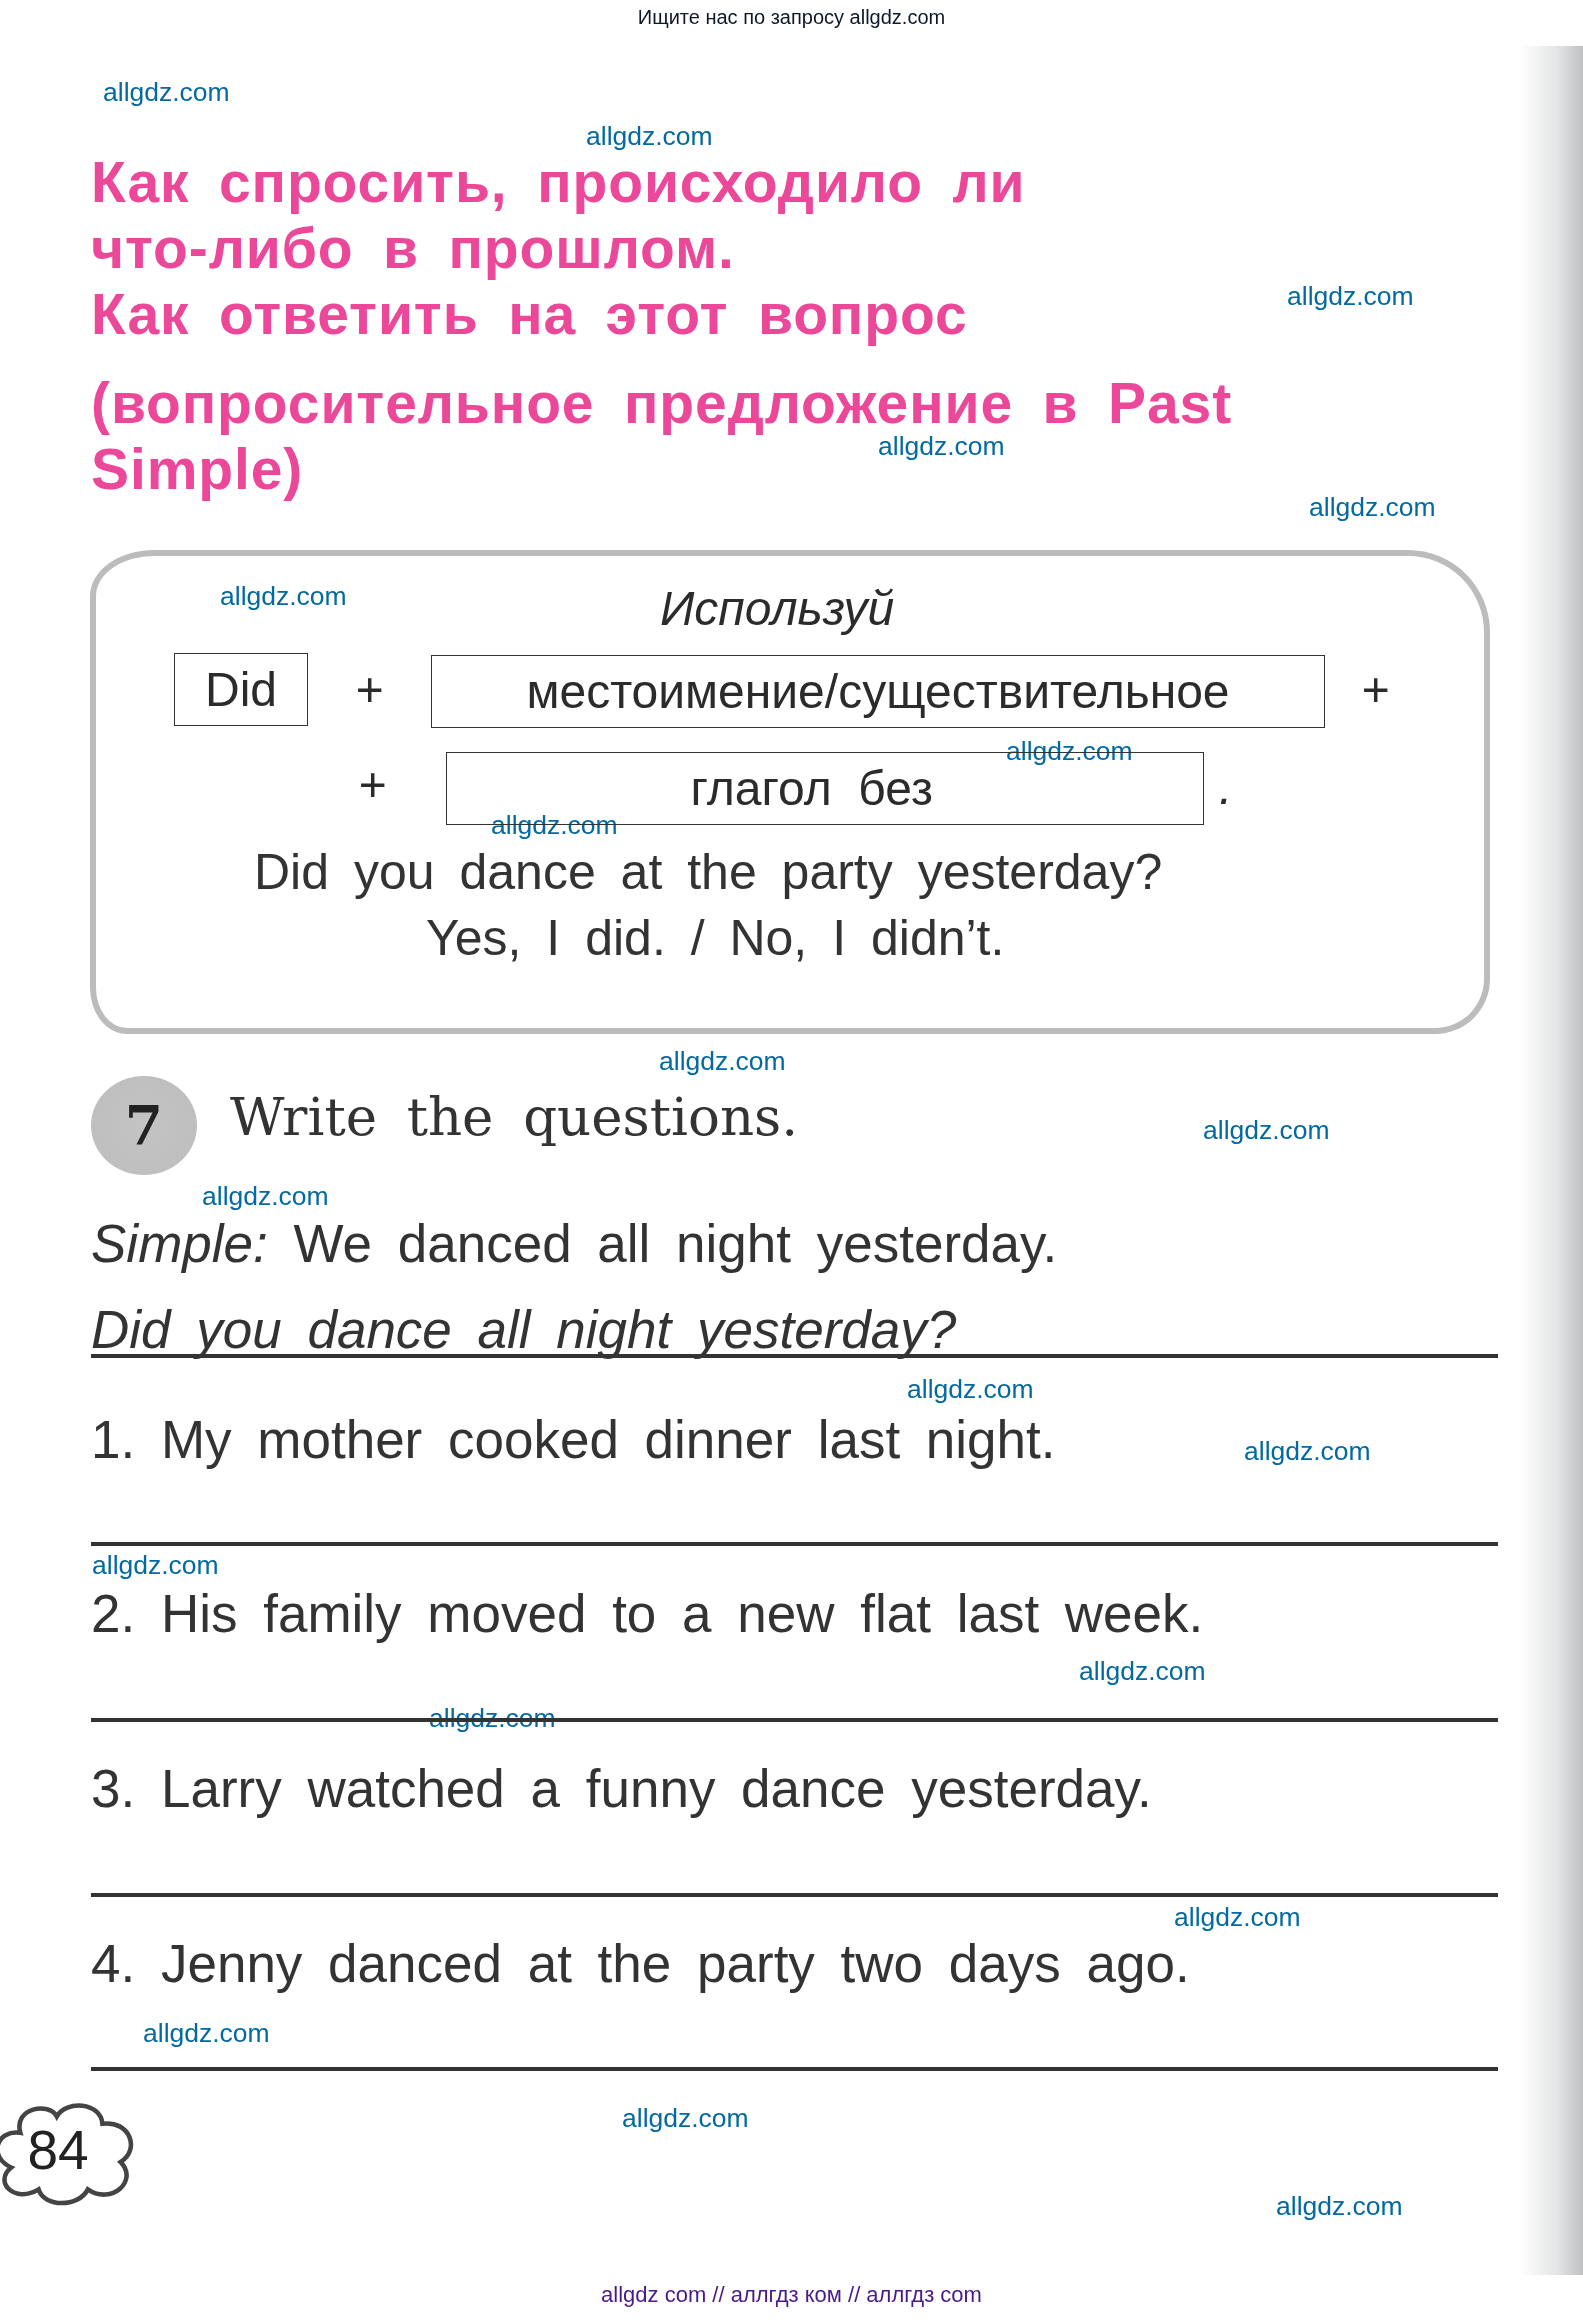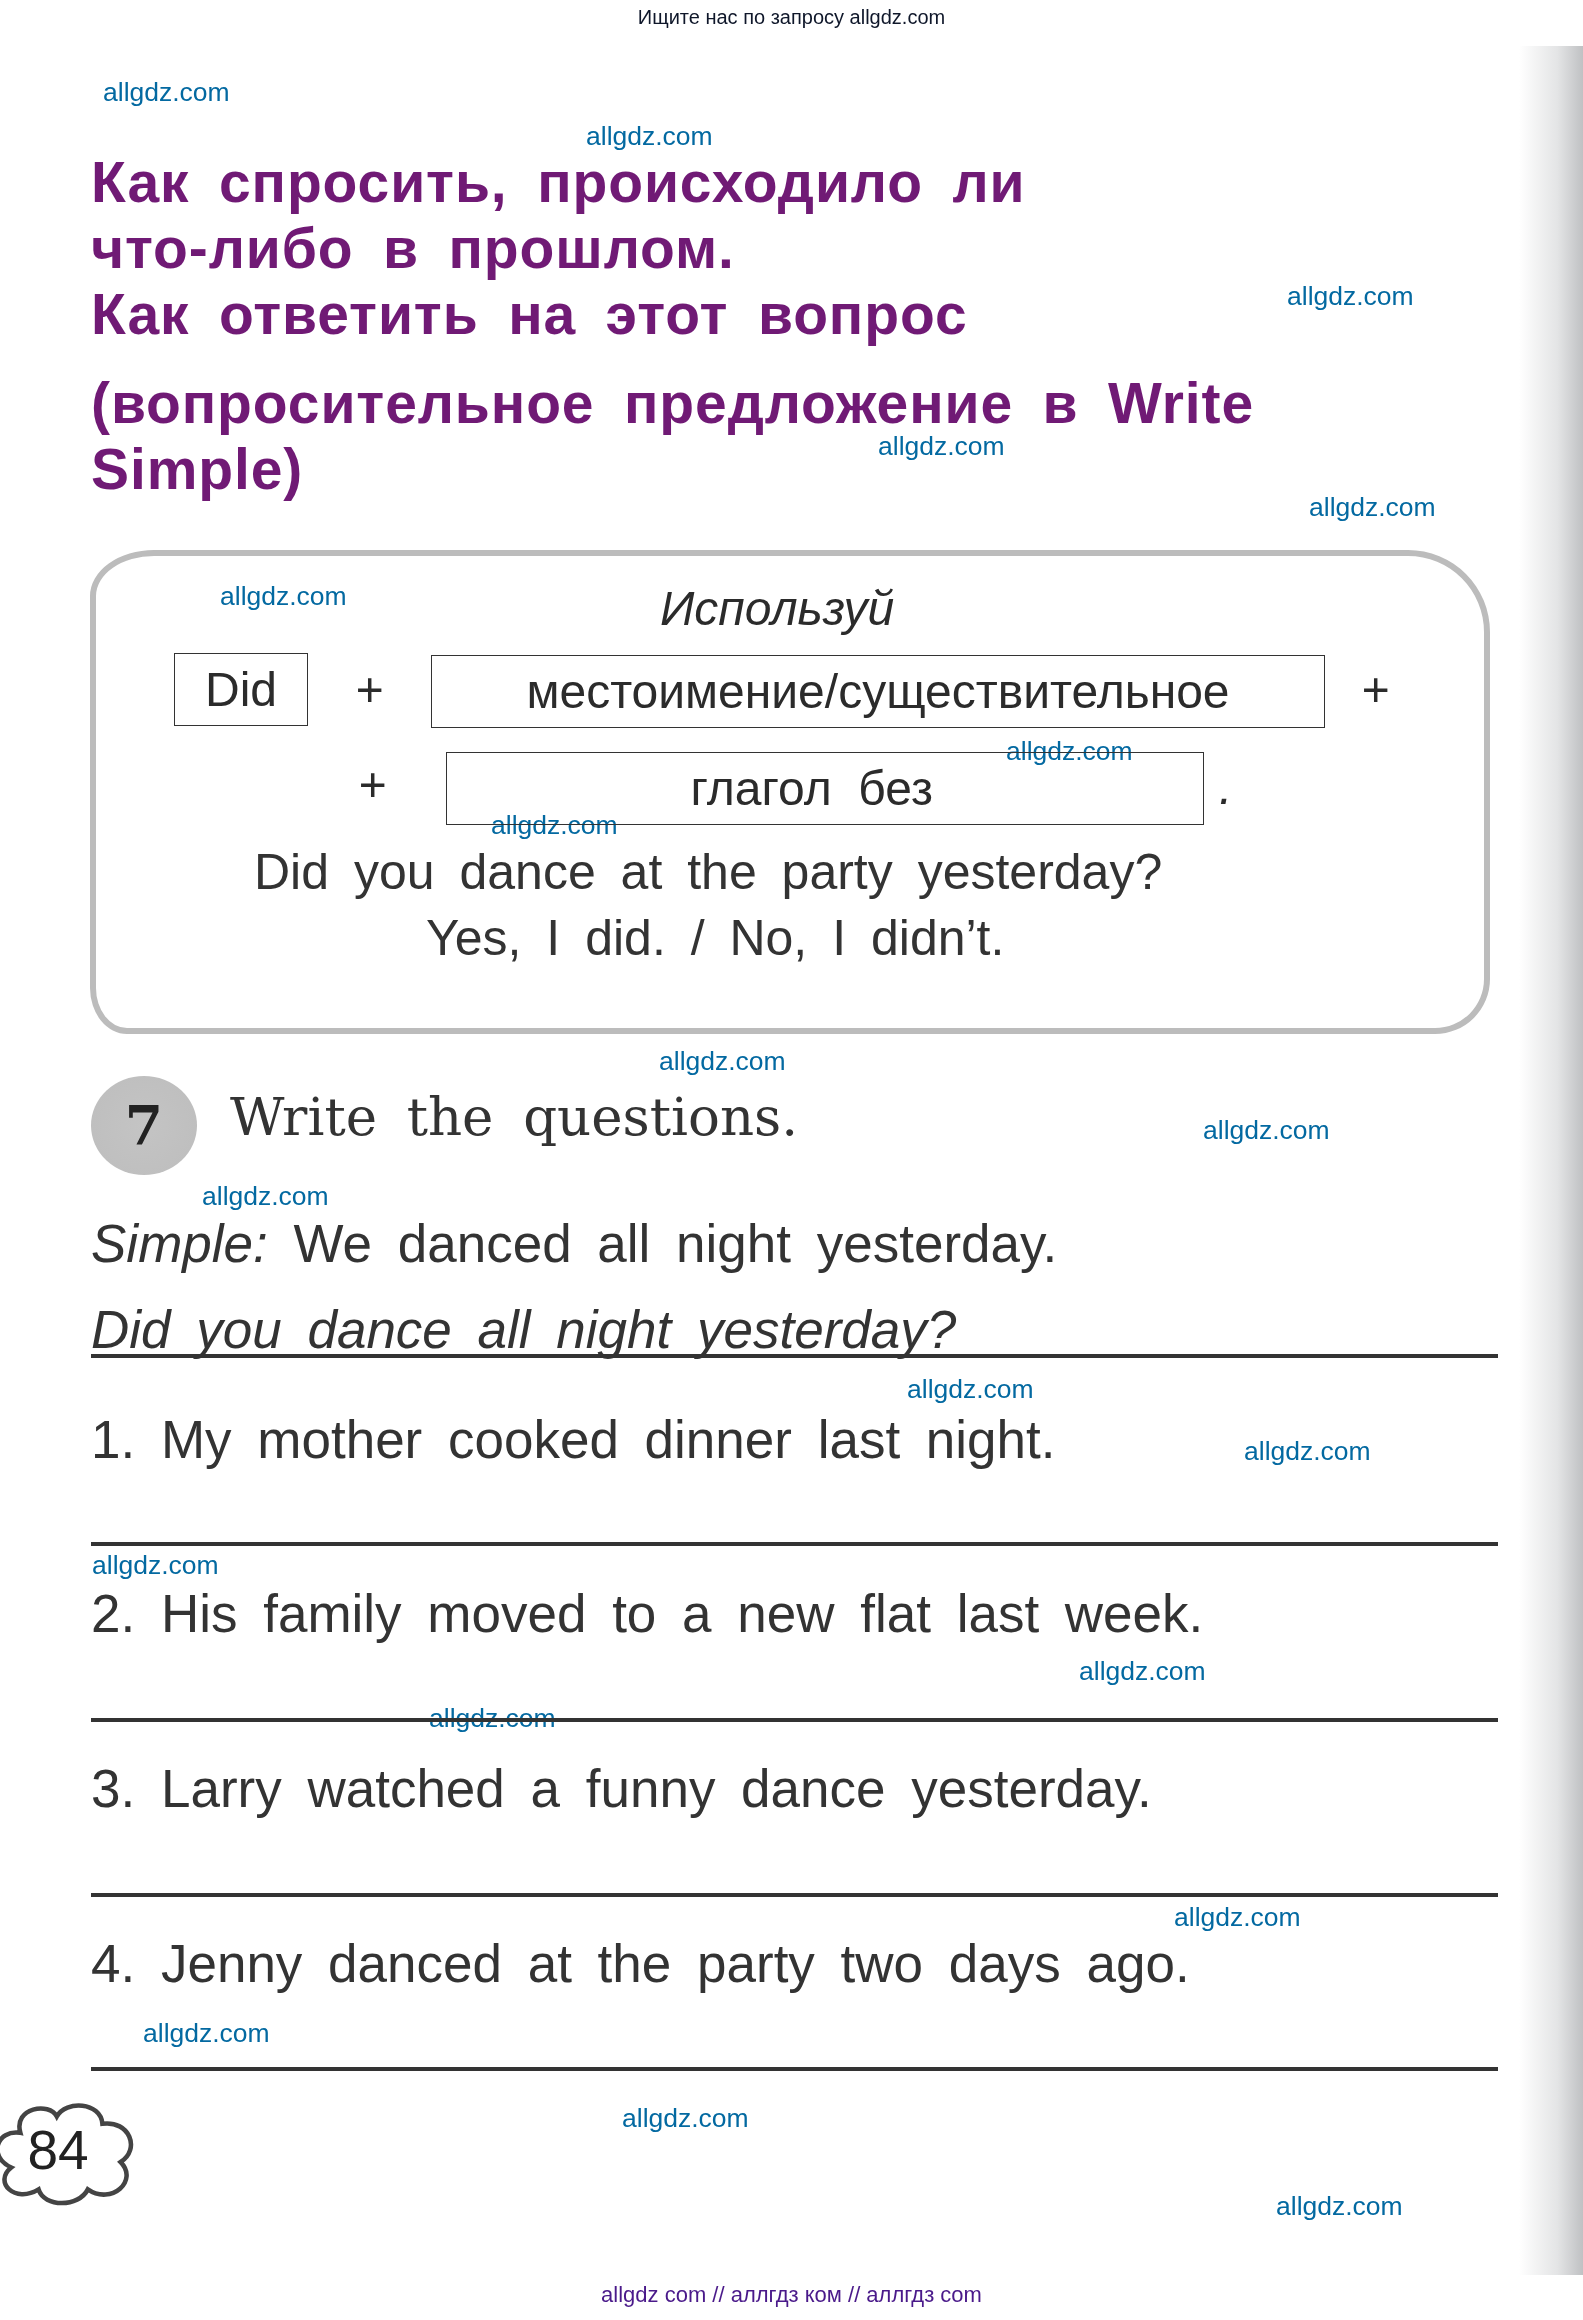--- a/index.html
+++ b/index.html
@@ -10,21 +10,21 @@
     color: #2b2b2b;
   }
   .page-shadow {
     position: absolute; top: 46px; right: 0; width: 64px; height: 2229px;
     background: linear-gradient(to right, rgba(255,255,255,0) 0%, rgba(200,202,204,0.5) 60%, rgba(170,172,175,0.75) 100%);
   }
   .abs { position: absolute; white-space: nowrap; }
   .top-banner { top: 5.5px; left: 0; width: 1583px; text-align: center; font-size: 20px; color: #0f172a; }
   .wm { font-size: 26.5px; color: #0369a1; letter-spacing: 0; }
   .heading {
-    left: 91px; font-weight: bold; font-size: 57px; color: #701a75; letter-spacing: 0.9px; word-spacing: 12.8px;
+    left: 91px; font-weight: bold; font-size: 57px; color: #ec4899; letter-spacing: 0.9px; word-spacing: 12.8px;
     line-height: 66px;
   }
   .rule-box {
     position: absolute; left: 90px; top: 550px; width: 1400px; height: 484px;
     border: 6.4px solid #bcbcbc; border-radius: 64px 82px 55px 37px / 46px 82px 55px 46px;
     box-sizing: border-box;
   }
   .box-item {
     position: absolute; border: 1.8px solid #333; box-sizing: border-box; font-size: 48px;
     display: flex; align-items: center; justify-content: center;
@@ -70,21 +70,21 @@
 <div class="abs wm" style="left:1079px;top:1656px">allgdz.com</div>
 <div class="abs wm" style="left:429px;top:1703px">allgdz.com</div>
 <div class="abs wm" style="left:1174px;top:1902px">allgdz.com</div>
 <div class="abs wm" style="left:143px;top:2018px">allgdz.com</div>
 <div class="abs wm" style="left:622px;top:2103px">allgdz.com</div>
 <div class="abs wm" style="left:1276px;top:2191px">allgdz.com</div>
 
 <div class="abs heading" style="top:149px">Как спросить, происходило ли</div>
 <div class="abs heading" style="top:215px">что-либо в прошлом.</div>
 <div class="abs heading" style="top:281px">Как ответить на этот вопрос</div>
-<div class="abs heading" style="top:370px">(вопросительное предложение в Write</div>
+<div class="abs heading" style="top:370px">(вопросительное предложение в Past</div>
 <div class="abs heading" style="top:436px">Simple)</div>
 
 <div class="rule-box"></div>
 <div class="abs plain" style="left:660px;top:581px">Используй</div>
 
 <div class="box-item" style="left:174px;top:653px;width:134px;height:73px">
   <span>Did</span>
 </div>
 <div class="abs plain" style="left:355px;top:662px">+</div>
 <div class="box-item" style="left:431px;top:655px;width:894px;height:73px">

